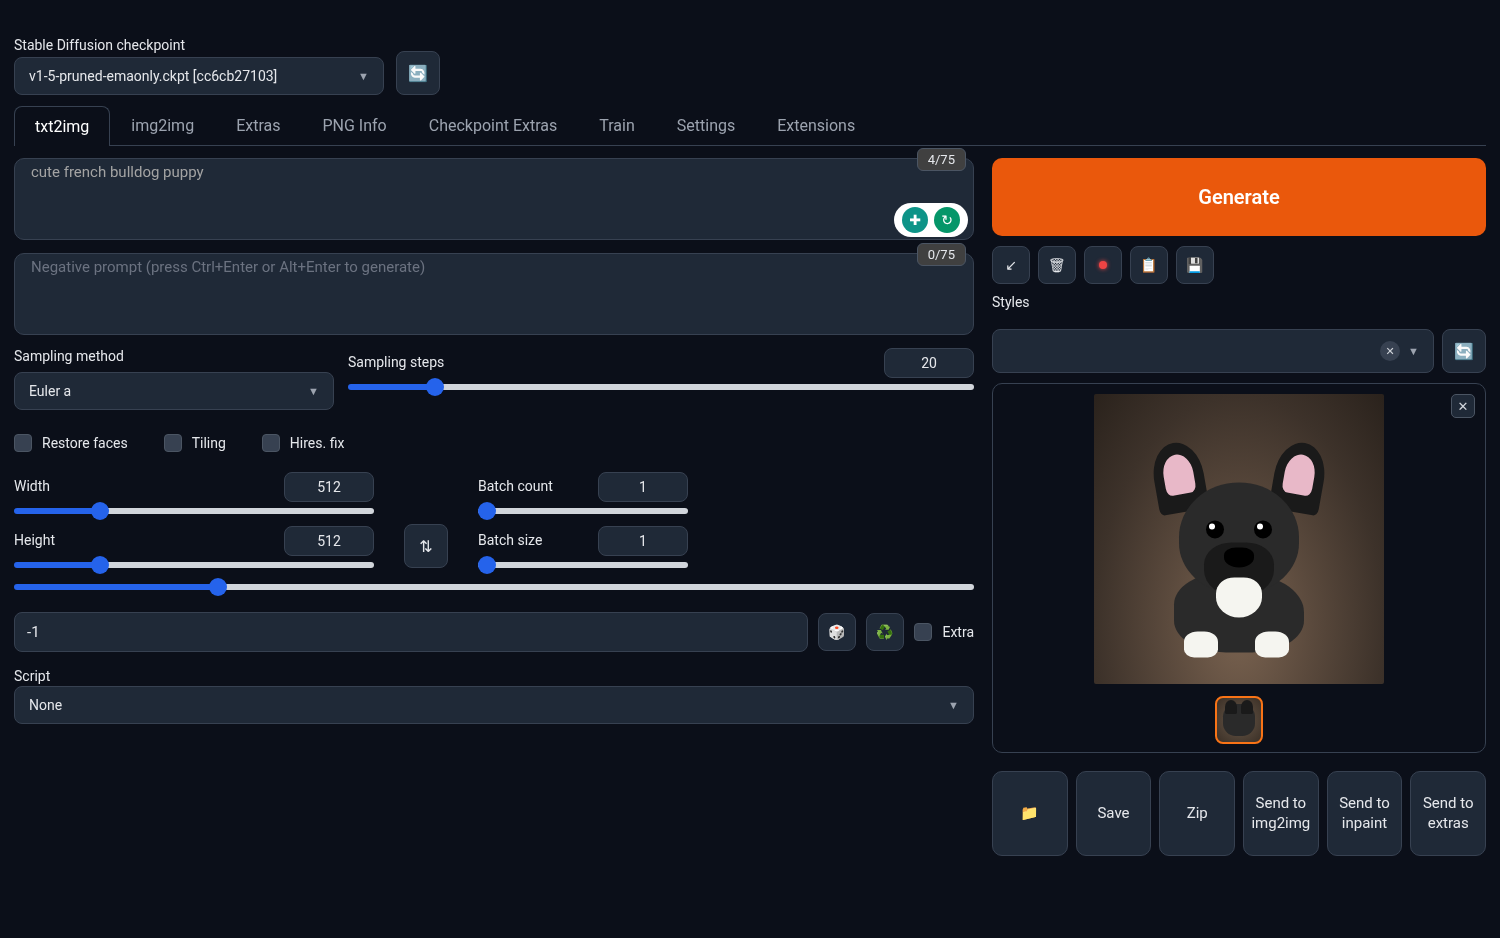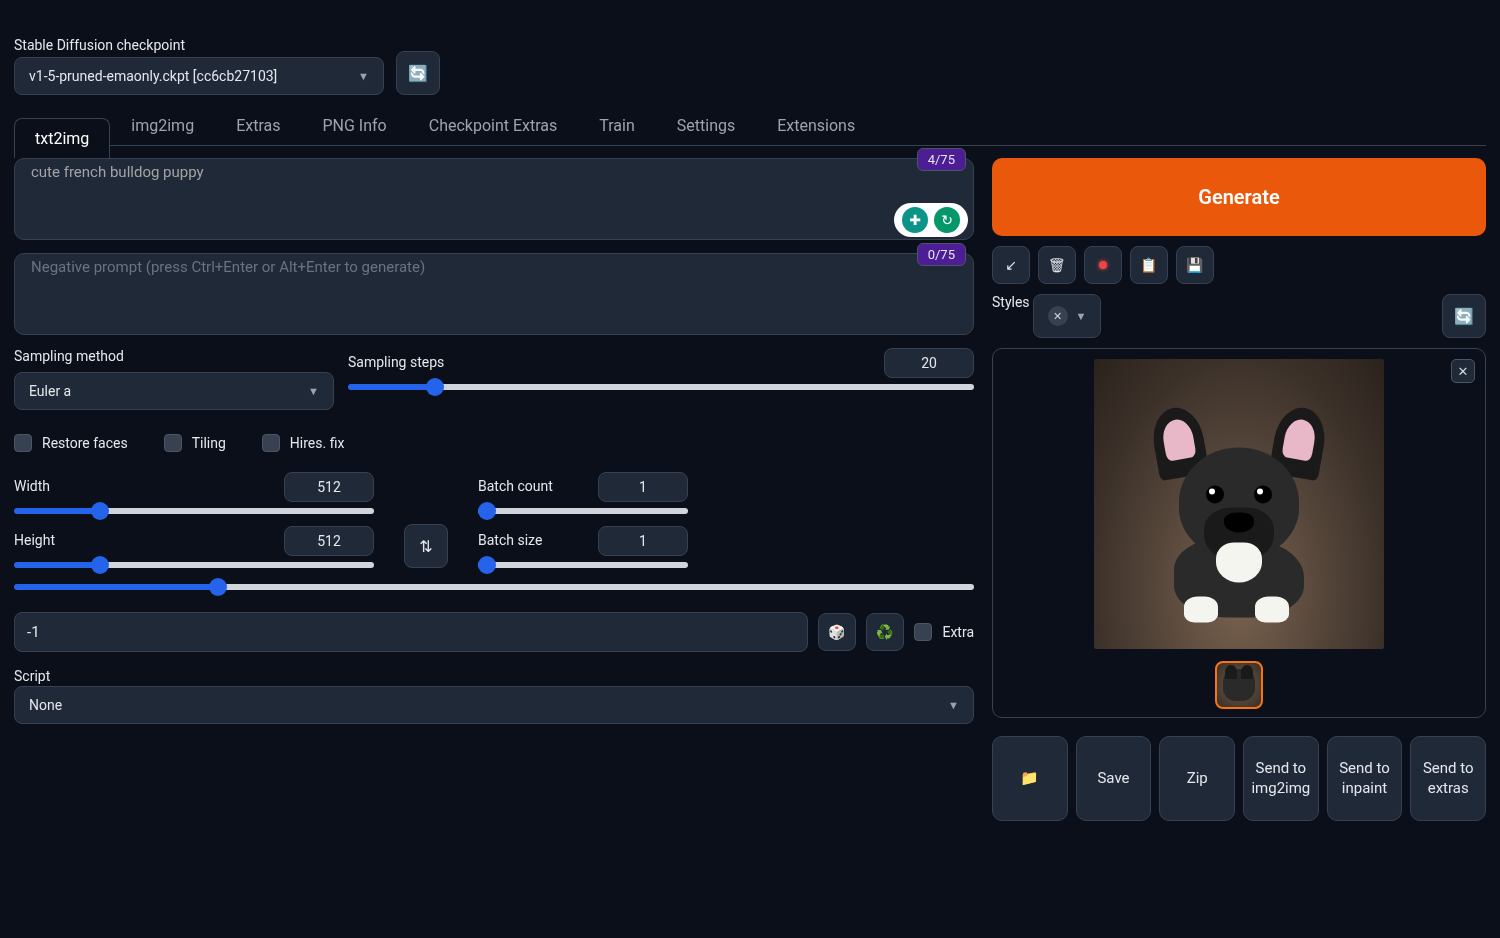--- a/index.html
+++ b/index.html
@@ -6,28 +6,28 @@
 body { background:#0b0f19; color:#d1d5db; font-size:14px; padding:10px 14px; width:1500px; height:938px; overflow:hidden; }
 .top-row { display:flex; align-items:flex-end; gap:12px; margin-bottom:10px; }
 .top-col { display:flex; flex-direction:column; gap:2px;margin-top:27px; }
 .label { font-size:14px; color:#e5e7eb; margin-bottom:2px; }
 .select { background:#1f2937; border:1px solid #374151; border-radius:8px; padding:10px 14px; color:#e5e7eb; display:flex; justify-content:space-between; align-items:center; cursor:pointer; }
 .select.ckpt { width:370px; }
 .icon-btn { background:#1f2937; border:1px solid #374151; border-radius:8px; width:44px; height:44px; display:flex; align-items:center; justify-content:center; cursor:pointer; color:#e5e7eb; font-size:16px; }
 .icon-btn.small { width:38px; height:38px; font-size:14px; }
 .tabs { display:flex; gap:0; border-bottom:1px solid #374151; }
 .tab { padding:10px 20px; font-size:16px; color:#9ca3af; cursor:pointer; border:1px solid transparent; border-bottom:none; border-radius:8px 8px 0 0; }
-.tab.active { color:#fff; background:#0b0f19; border-color:#374151; position:relative; top:13px; }
+.tab.active { color:#fff; background:#0b0f19; border-color:#374151; position:relative; top:1px; }
 .main { display:flex; gap:18px; padding-top:12px; }
 .left { flex:0 0 960px; display:flex; flex-direction:column; gap:10px; }
 .right { flex:1; display:flex; flex-direction:column; gap:10px; }
 .prompt-box { position:relative; }
 .prompt-box textarea { width:100%; background:#1f2937; border:1px solid #374151; border-radius:10px; padding:4px 16px; color:#a3a3a3; font-size:15px; resize:none; font-family:inherit; }
 .prompt-box textarea::placeholder { color:#6b7280; }
-.token-count { position:absolute; top:-10px; right:8px; background:#4c1d95; border:1px solid #4b5563; border-radius:6px; padding:3px 10px; font-size:13px; color:#e5e7eb; z-index:2; }
+.token-count { position:absolute; top:-10px; right:8px; background:#404040; border:1px solid #4b5563; border-radius:6px; padding:3px 10px; font-size:13px; color:#e5e7eb; z-index:2; }
 .prompt-tools { position:absolute; right:6px; bottom:6px; background:#fff; border-radius:20px; padding:4px 8px; display:flex; gap:6px; align-items:center; }
 .tool-dot { width:26px; height:26px; border-radius:50%; display:flex; align-items:center; justify-content:center; font-size:14px; cursor:pointer; }
 .tool-dot.green1 { background:#0d9488; color:#fff; }
 .tool-dot.green2 { background:#059669; color:#fff; }
 .params { display:flex; gap:14px; }
 .pcol { flex:1; display:flex; flex-direction:column; gap:6px; }
 .num-box { background:#1f2937; border:1px solid #374151; border-radius:8px; padding:6px 0; width:90px; text-align:center; color:#e5e7eb; font-size:14px; }
 input[type=range]{ -webkit-appearance:none; width:100%; height:6px; background:#d1d5db; border-radius:3px; outline:none; display:block; }
 input[type=range]::-webkit-slider-thumb{ -webkit-appearance:none; width:18px; height:18px; border-radius:50%; background:#2563eb; cursor:pointer; border:none; }
 input[type=range]::-moz-range-thumb{ width:18px; height:18px; border-radius:50%; background:#2563eb; cursor:pointer; border:none; }
@@ -234,21 +234,21 @@
           <span class="red-dot"></span>
         </div>
       <div class="icon-btn small">
           <span>📋</span>
         </div>
       <div class="icon-btn small">
           <span>💾</span>
         </div>
     </div>
     <div class="styles-row">
-      <div class="styles-sel" style="display:flex;flex-direction:row;gap:3px;flex:1">
+      <div class="styles-sel" style="display:flex;flex-direction:column;gap:17px;flex:1">
         <div class="label">Styles</div>
         <div class="select">
           <div class="clear-x">✕</div>
           <span class="caret">▼</span>
         </div>
       </div>
       <div class="icon-btn">
           <span>🔄</span>
         </div>
     </div>

